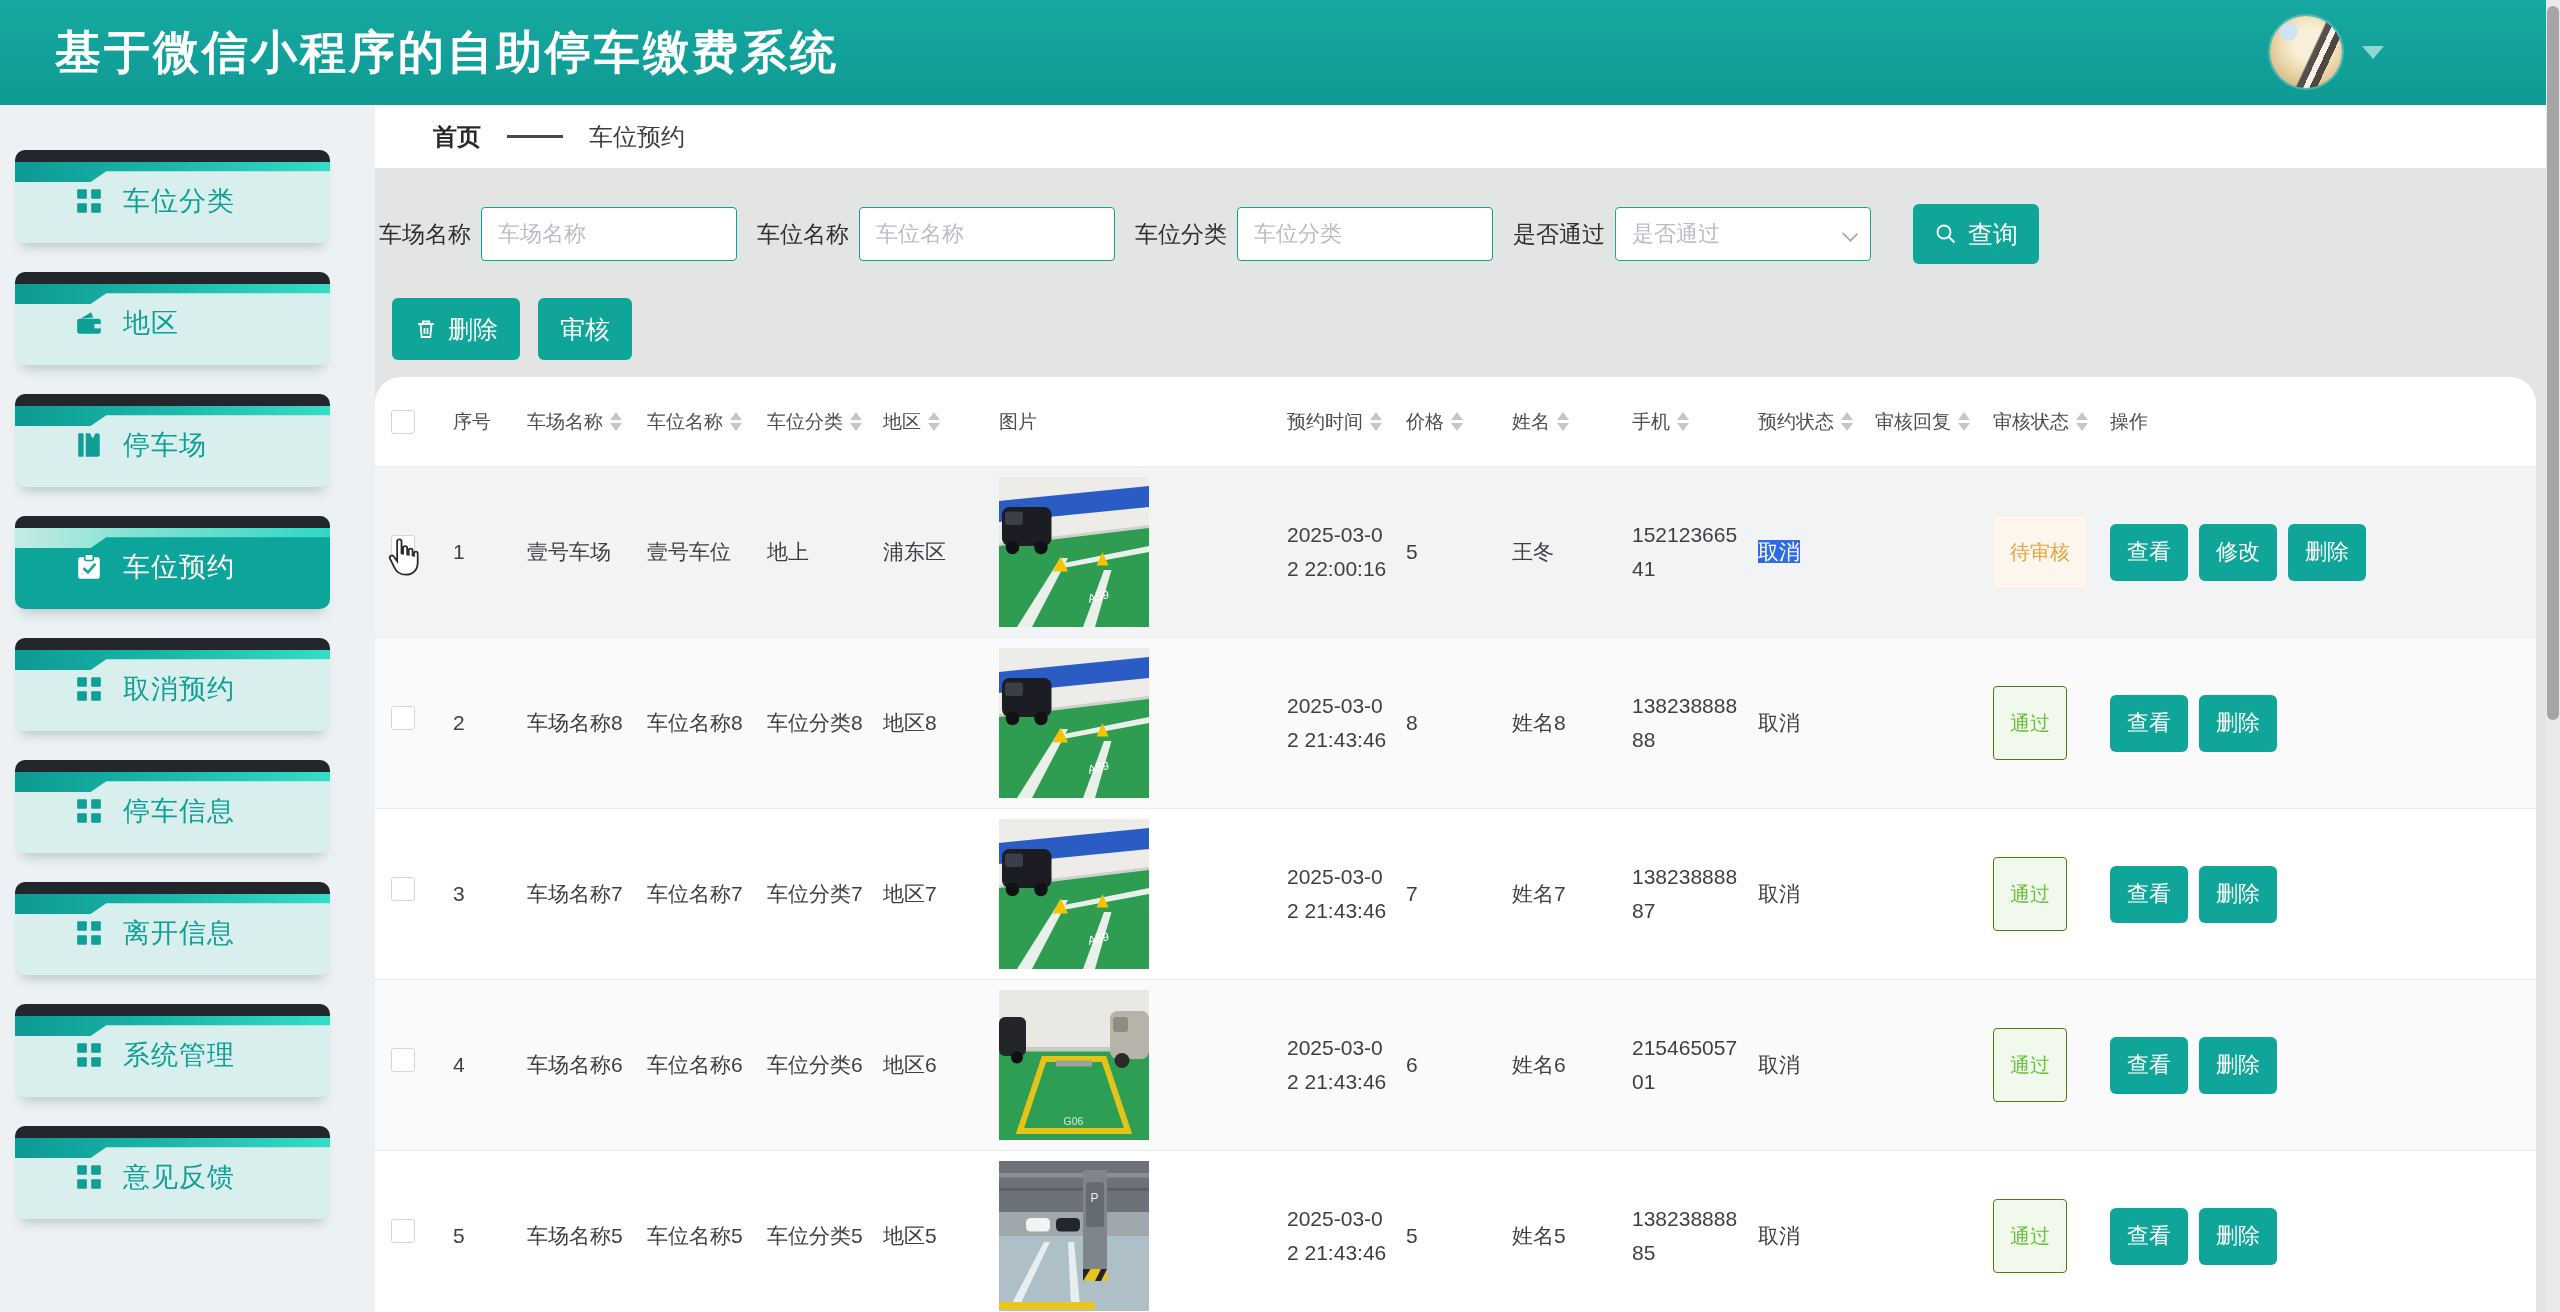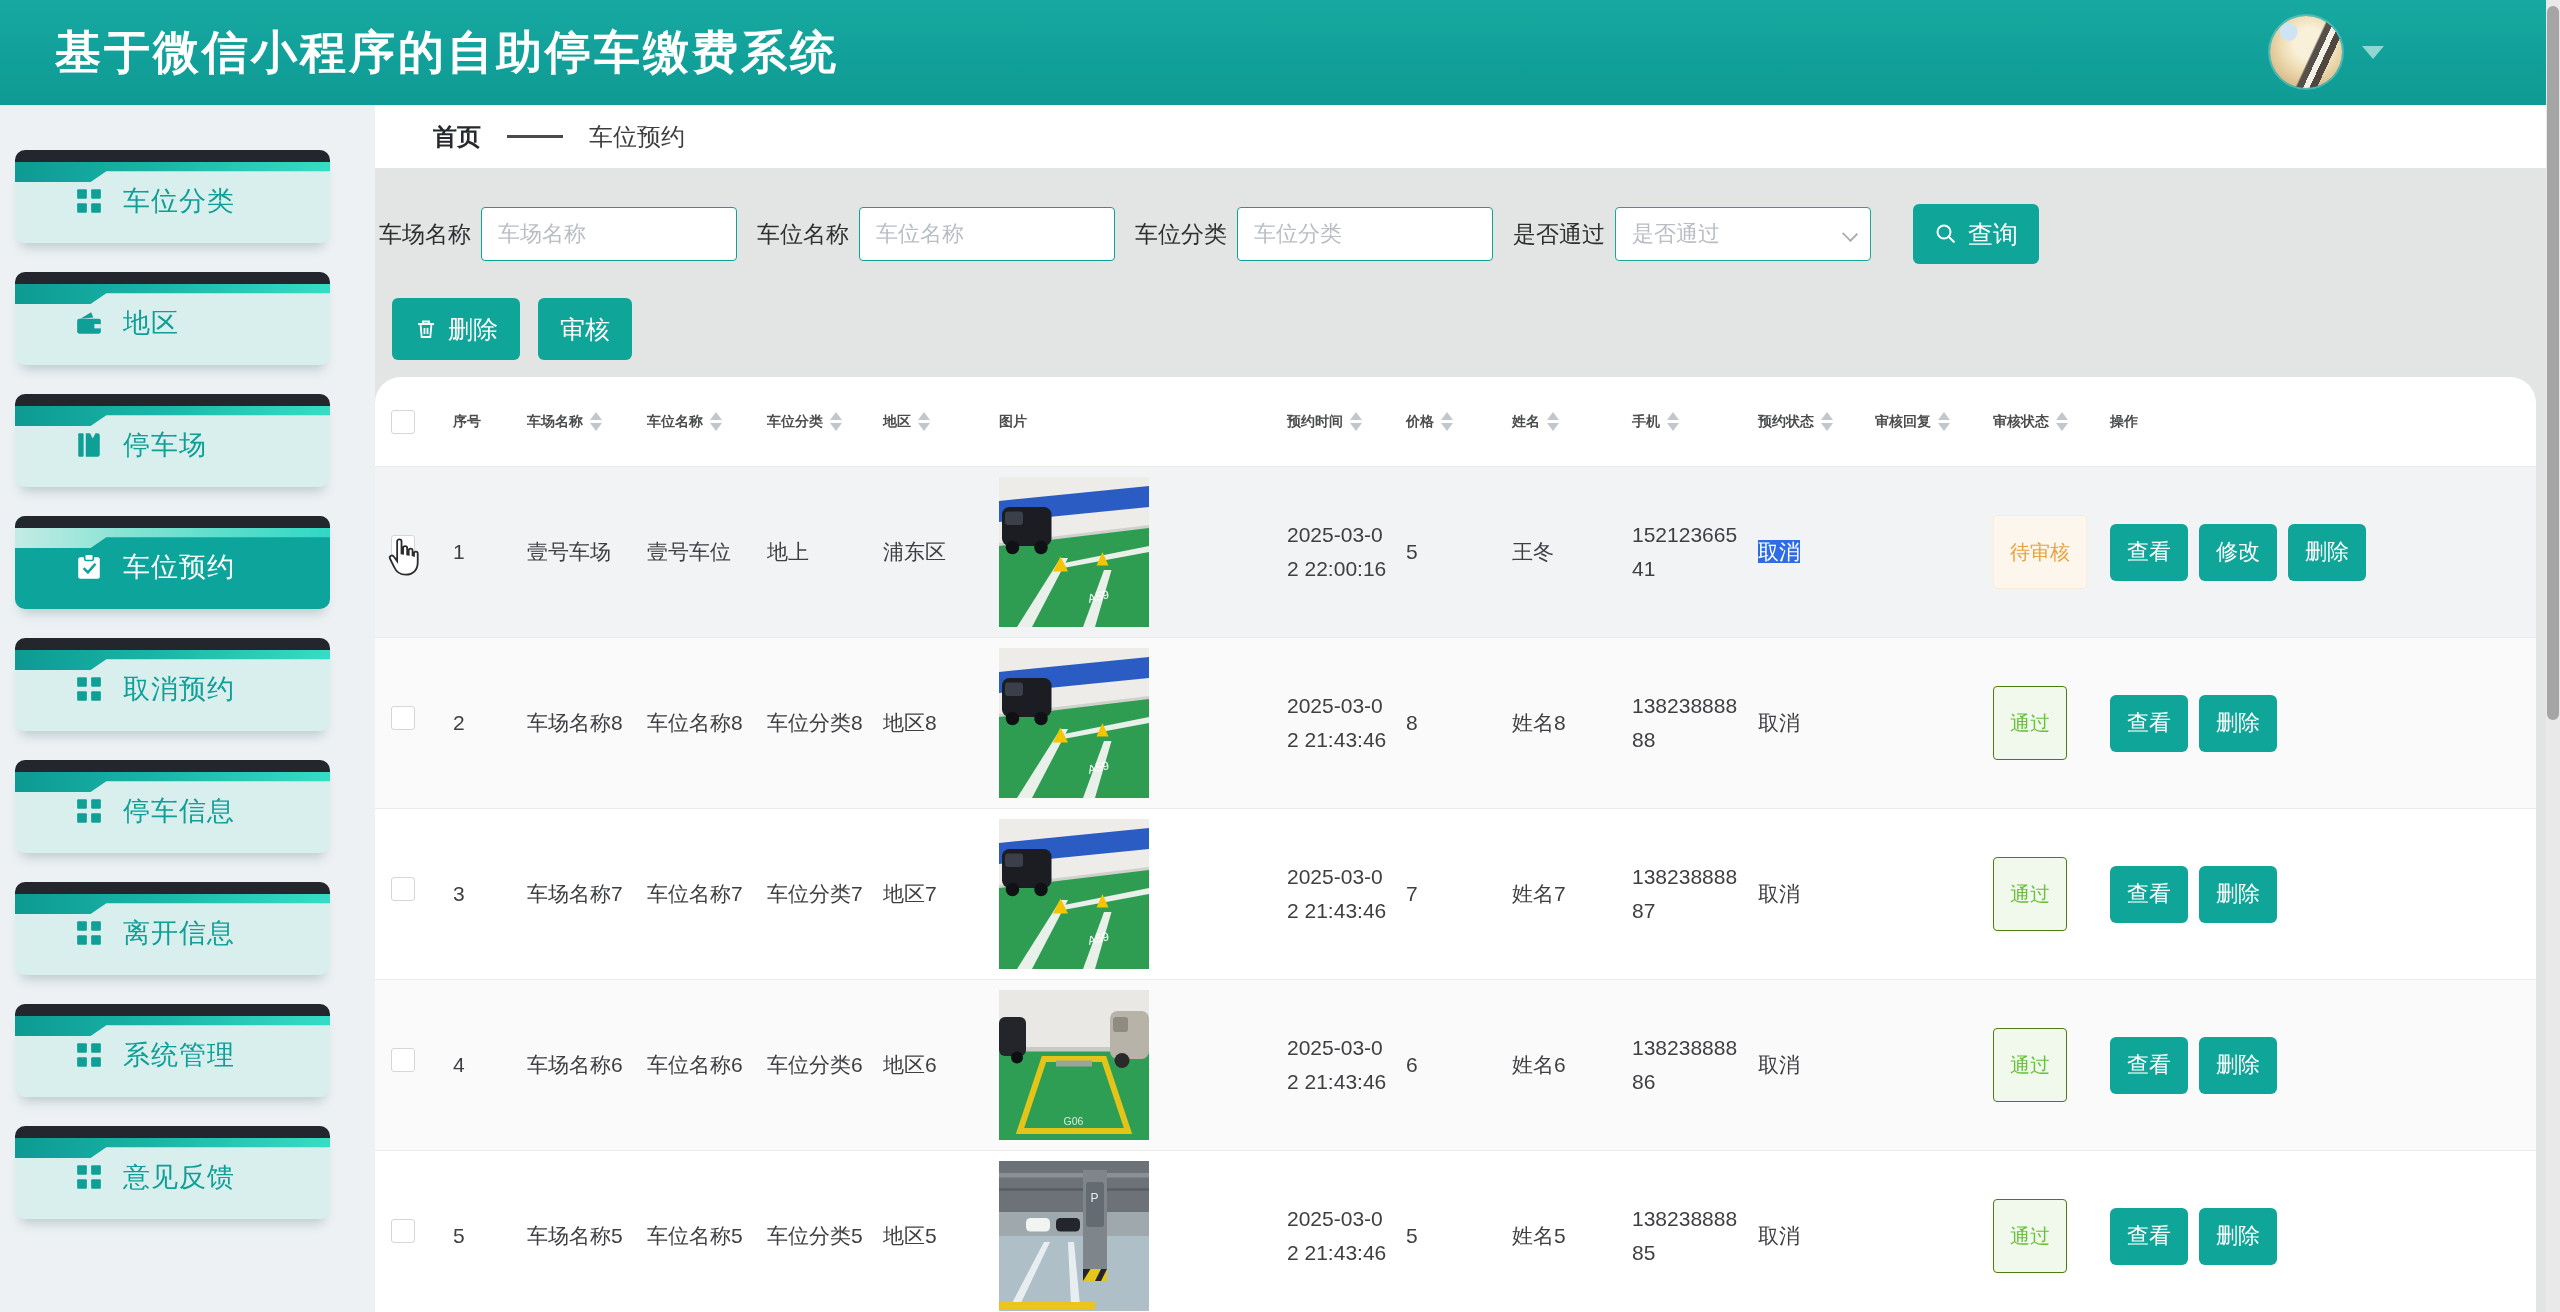--- a/index.html
+++ b/index.html
@@ -65,21 +65,21 @@
   .toolbar { display:flex; gap:18px; margin:34px 0 0 17px; }
   .btn-tool { height:62px; padding:0 22px; font-size:25px; }
   .btn svg { width:24px; height:24px; }
 
   
   .panel { margin:17px 0 0 0; width:2161px; background:#ffffff; border-radius:26px 26px 0 0; overflow:hidden; }
   .tgrid { display:grid;
     grid-template-columns:62px 74px 120px 120px 116px 116px 288px 119px 106px 120px 126px 117px 118px 117px 1fr;
     align-items:center; }
   .thead { height:90px; border-bottom:1px solid #ebebeb; }
-  .thead .cell { font-size:14px; font-weight:700; color:#4c4d4f; white-space:nowrap; padding-left:16px; display:flex; align-items:center; }
+  .thead .cell { font-size:19px; font-weight:400; color:#4c4d4f; white-space:nowrap; padding-left:16px; display:flex; align-items:center; }
   .trow { min-height:171px; border-bottom:1px solid #ebebeb; }
   .trow .cell { font-size:21px; color:#3e3f42; padding-left:16px; word-break:break-all; line-height:1.6; align-self:center; }
   .row-hover { background:#f2f3f5; }
   .row-even { background:#fafafa; }
   .checkbox { display:inline-block; width:24px; height:24px; background:#fff;
     border:1px solid #d3d6db; border-radius:3px; cursor:pointer; }
   .sort { display:inline-flex; flex-direction:column; gap:3px; margin-left:7px; cursor:pointer; }
   .sort i { display:block; width:0; height:0; border-left:6px solid transparent; border-right:6px solid transparent; }
   .sort .up { border-bottom:8px solid #c3c7cc; }
   .sort .dn { border-top:8px solid #c3c7cc; }
@@ -522,21 +522,21 @@
                 <rect x="74" y="14" width="26" height="32" rx="5" fill="#b7b3a8"></rect>
                 <rect x="76" y="18" width="10" height="10" rx="2" fill="#8e8b82"></rect>
                 <circle cx="82" cy="47" r="5" fill="#2a2a2a"></circle>
                 <text x="43" y="90" font-size="7" fill="#dfe5da">G06</text>
               </svg>
         </span>
           </div>
         <div class="cell">2025-03-02 21:43:46</div>
         <div class="cell">6</div>
         <div class="cell">姓名6</div>
-        <div class="cell">13823888886</div>
+        <div class="cell">21546505701</div>
         <div class="cell">取消</div>
         <div class="cell"></div>
         <div class="cell"><span class="badge ok">通过</span></div>
         <div class="cell ops">
           <button class="btn btn-op">查看</button>
           <button class="btn btn-op">删除</button>
         </div>
       </div>
 
       <div class="tgrid trow">

